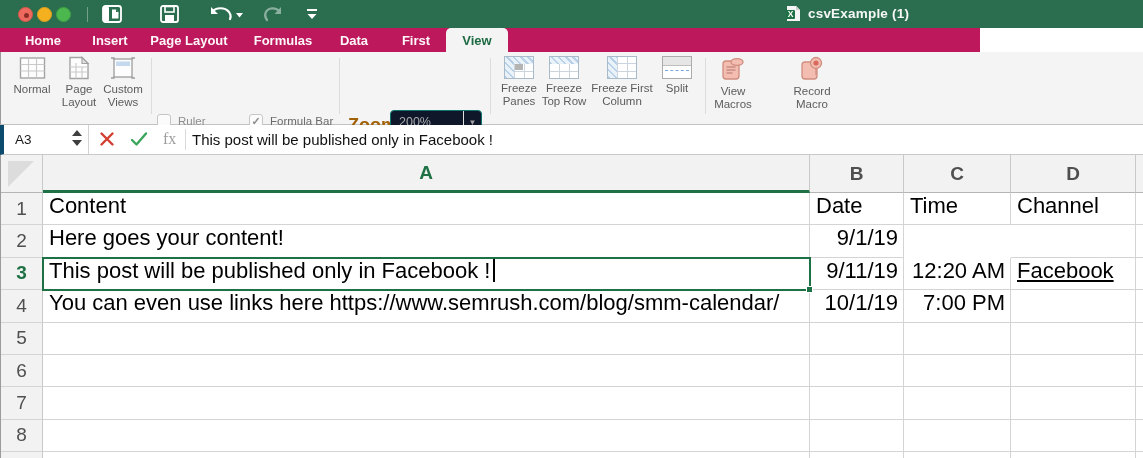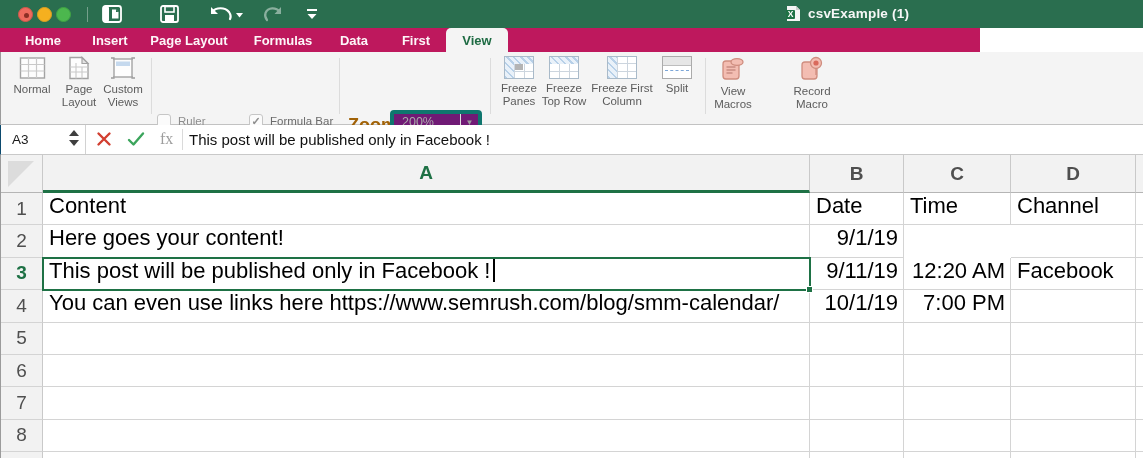--- a/index.html
+++ b/index.html
@@ -35,42 +35,42 @@
   .viewbtn { position:absolute; top:4px; display:flex; flex-direction:column; align-items:center; }
   .viewbtn .lbl, .icobtn .lbl { font-size:11.5px; color:#5c5c5c; line-height:13px; text-align:center; margin-top:3px; }
   .icobtn { position:absolute; top:4px; display:flex; flex-direction:column; align-items:center; }
 
   .cbrow { position:absolute; display:flex; align-items:center; gap:7px; }
   .cbox { width:14px; height:14px; border:1px solid #c6c6c6; border-radius:3px; background:#fbfbfb;
           display:flex; align-items:center; justify-content:center; font-size:11px; color:#8f8f8f; font-weight:700; }
   .cblbl { font-size:11.5px; color:#6b6b6b; }
 
   .zoomlbl { position:absolute; left:347px; top:63px; font-size:18px; font-weight:700; color:#a16207; }
-  .zoomdd { position:absolute; left:389px; top:58px; width:92px; height:24px; background:#701a75;
-            border:4px solid #0f766e; border-radius:4px; display:flex; align-items:center; }
+  .zoomdd { position:absolute; left:389px; top:58px; width:92px; height:24px; background:#0f172a;
+            border:1px solid #0f766e; border-radius:4px; display:flex; align-items:center; }
   .zoomdd .val { flex:1; padding-left:8px; font-size:12.5px; color:#ababab; }
   .zoomdd .caret { width:18px; height:100%; border-left:1px solid #e0e0e0; display:flex; align-items:center; justify-content:center; color:#9e9e9e; font-size:8px; }
   .zoom100 { position:absolute; left:347px; top:91px; display:flex; align-items:center; gap:8px; }
   .zoom100 .lbl { font-size:12.5px; color:#5c5c5c; }
 
   .ficon { width:30px; height:23px; border:1px solid #a9bac9; background:#fff; position:relative;
            background-image:
              repeating-linear-gradient(to right, transparent 0 9px, #ccd5de 9px 10px),
              repeating-linear-gradient(to bottom, transparent 0 6.5px, #ccd5de 6.5px 7.5px); }
   .hatch { position:absolute; background:repeating-linear-gradient(45deg,#b7d0e8 0 2px,#e9f1f9 2px 5px); }
   .hatch.top { left:0; top:0; right:0; height:6.5px; }
   .hatch.leftc { left:0; top:0; bottom:0; width:9px; }
   .greycell { position:absolute; left:9.5px; top:7px; width:8.5px; height:6px; background:#b4b4b4; }
   .splicon { width:30px; height:23px; border:1px solid #ababab; background:#fff; position:relative; }
   .splicon .tophalf { position:absolute; left:0; top:0; right:0; height:9px; background:#e6e6e6; border-bottom:1px solid #bdbdbd; }
   .splicon .dash { position:absolute; left:2px; right:2px; top:13px; border-top:1.5px dashed #7da7d8; }
 
   
   .fbar { position:absolute; left:0; top:125px; width:1143px; height:30px; background:#fff;
-          border-bottom:1px solid #c9c9c9; border-left:1px solid #0c4a6e; }
+          border-bottom:1px solid #c9c9c9; border-left:4px solid #0c4a6e; }
   .namebox { position:absolute; left:0; top:0; width:84px; height:29px; }
   .nameval { position:absolute; left:11px; top:7px; font-size:13.5px; color:#1a1a1a; }
   .stepper { position:absolute; left:68px; top:5px; width:10px; height:20px; }
   .stepper .up { width:0; height:0; border-left:5px solid transparent; border-right:5px solid transparent; border-bottom:6px solid #3f3f3f; margin-bottom:4px; }
   .stepper .dn { width:0; height:0; border-left:5px solid transparent; border-right:5px solid transparent; border-top:6px solid #3f3f3f; }
   .fb-div1 { position:absolute; left:84px; top:0; width:1px; height:29px; background:#d2d2d2; }
   .fb-x { position:absolute; left:95px; top:6px; }
   .fb-ck { position:absolute; left:126px; top:6px; }
   .fb-fx { position:absolute; left:159px; top:5px; font-family:"Liberation Serif", serif; font-size:16px; color:#9d9d9d; }
   .fb-div2 { position:absolute; left:181px; top:4px; width:1px; height:21px; background:#dadada; }
@@ -350,21 +350,21 @@
       <div class="cell al" style="left: 42px; top: 102.8px; width: 767px; height: 32.4px;">
         <span>This post will be published only in Facebook !</span>
         <span class="cellcaret"></span>
       </div>
       <div class="cell ar" style="left: 809px; top: 102.8px; width: 94px; height: 32.4px;">
         <span>9/11/19</span>
       </div>
       <div class="cell ar" style="left: 903px; top: 102.8px; width: 107px; height: 32.4px;">
         <span>12:20 AM</span>
       </div>
-      <div class="cell al" style="left: 1010px; top: 102.8px; width: 125px; height: 32.4px;">
+      <div class="cell al" style="left: 1010px; top: 102.8px; width: 125px; height: 32.4px; text-decoration: underline;">
         <span>Facebook</span>
       </div>
       <div class="cell al" style="left: 1135px; top: 102.8px; width: 60px; height: 32.4px;"></div>
       <div class="rowhdr" style="top: 135.2px; height: 32.4px;">4</div>
       <div class="cell al" style="left: 42px; top: 135.2px; width: 767px; height: 32.4px;">
         <span>You can even use links here https://www.semrush.com/blog/smm-calendar/</span>
       </div>
       <div class="cell ar" style="left: 809px; top: 135.2px; width: 94px; height: 32.4px;">
         <span>10/1/19</span>
       </div>

